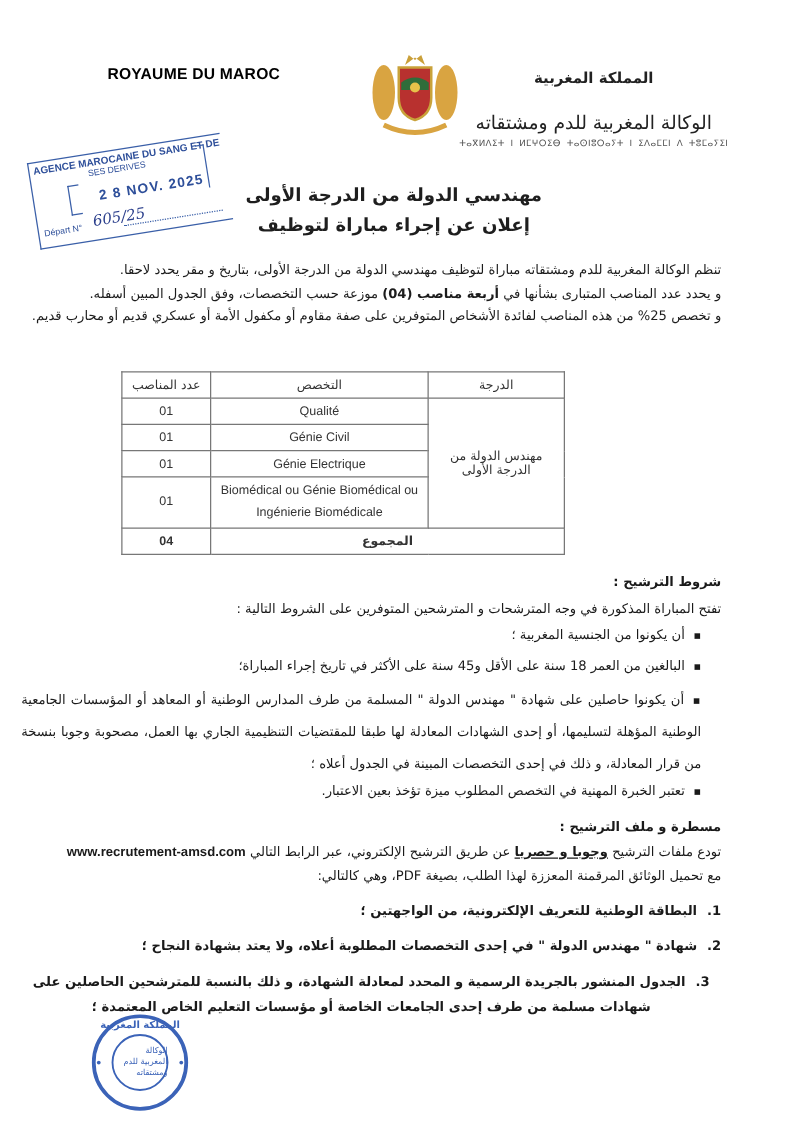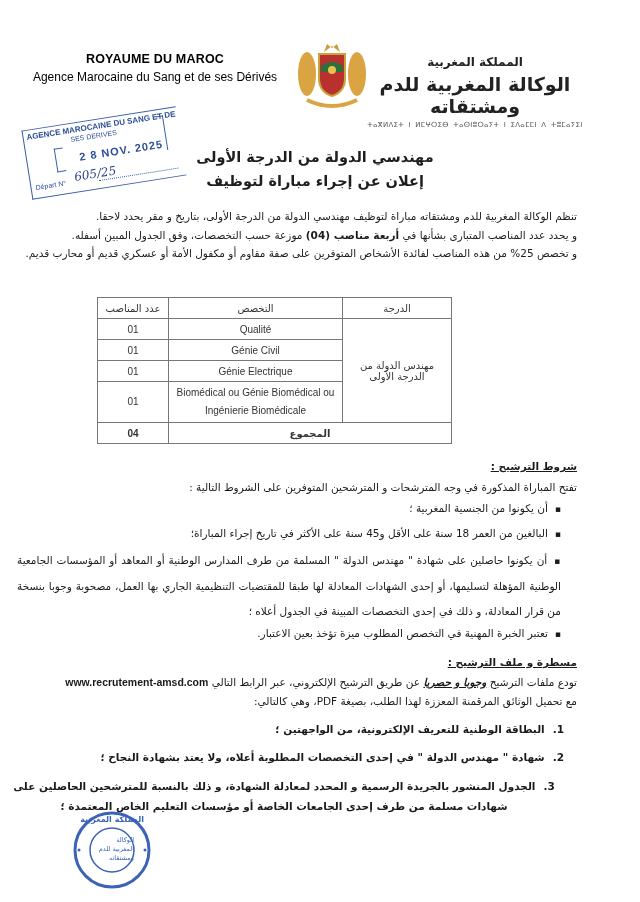--- a/index.html
+++ b/index.html
@@ -4,21 +4,21 @@
 <style>
   html, body { margin:0; padding:0; }
   body { width:640px; height:902px; background:#ffffff; position:relative; overflow:hidden;
          font-family:"DejaVu Sans", sans-serif; color:#1a1a1a; }
   .abs { position:absolute; }
   .hdr-fr { left:30px; top:50px; width:250px; text-align:center; font-family:"Liberation Sans", sans-serif; color:#000000; }
   .hdr-fr .t1 { font-size:12.5px; font-weight:bold; margin-top:2px; letter-spacing:0.2px; }
   .hdr-fr .t2 { font-size:12px; line-height:17px; margin-top:3px; }
   .hdr-ar { right:55px; top:55px; width:220px; text-align:center; direction:rtl; color:#222; }
   .hdr-ar .a1 { font-size:12px; font-weight:bold; }
-  .hdr-ar .a2 { font-size:19px; font-weight:bold; margin-top:4px; }
+  .hdr-ar .a2 { font-size:15px; font-weight:normal; margin-top:20px; }
   .hdr-ar .a3 { font-size:7px; letter-spacing:0.3px; margin-top:4px; color:#555; direction:ltr; font-family:"DejaVu Sans Mono", monospace; }
   .emblem { left:287px; top:36px; width:90px; height:80px; }
   .stamp { left:26px; top:118px; width:155px; height:68px; transform:rotate(-9deg); transform-origin:center;
            border-left:1.5px solid #3a5fa8; border-bottom:1.5px solid #3a5fa8; border-top:1.5px solid #3a5fa8; color:#2e4f9a;
            font-family:"Liberation Sans", sans-serif; }
   .stamp .s1 { font-size:8px; font-weight:bold; position:absolute; left:3px; top:2px; white-space:nowrap; }
   .stamp .s2 { font-size:7px; position:absolute; left:46px; top:12px; }
   .stamp .s3 { font-size:11px; font-weight:bold; position:absolute; left:52px; top:28px; letter-spacing:1px; }
   .stamp .s4 { font-size:7px; position:absolute; left:4px; top:54px; }
   .stamp .s5 { font-size:12px; position:absolute; left:44px; top:46px; font-style:italic; font-family:"DejaVu Serif", serif; color:#2b3f8c; }
@@ -29,36 +29,35 @@
   .para { right:63px; width:560px; direction:rtl; text-align:justify; font-size:10.5px; line-height:18.5px; color:#1c1c1c; }
   .intro { top:207px; }
   table.grid { position:absolute; left:97px; top:297px; width:355px; border-collapse:collapse; font-size:10px; color:#333; }
   table.grid td, table.grid th { border:1px solid #777; text-align:center; font-weight:normal; padding:0 4px; }
   table.grid th { height:20px; direction:rtl;margin-top:28px; }
   table.grid td { height:20px; }
   table.grid .latin { font-family:"Liberation Sans", sans-serif; font-size:10px; }
   table.grid .ar { direction:rtl; }
   table.grid .tall { height:40px; line-height:18px; }
   table.grid .total-num { font-weight:bold; }
-  .h-sec { right:63px; direction:rtl; font-weight:bold; font-size:10.5px; text-decoration:underline; }
+  .h-sec { right:63px; direction:rtl; font-weight:bold; font-size:10.5px; }
   .line { right:63px; direction:rtl; font-size:10.5px; line-height:19px; width:560px; text-align:right; }
   .bul::before { content:"\25AA"; margin-left:7px; font-size:9px; }
   .indent { padding-right:16px; }
-  .num { direction:rtl; font-weight:bold; font-size:10.5px; line-height:19px; right:76px; width:560px; text-align:right; }
+  .num { direction:rtl; font-weight:bold; font-size:10.5px; line-height:19px; right:63px; width:560px; text-align:right; }
   .num .n { margin-left:8px; }
   .url { font-family:"Liberation Sans", sans-serif; font-weight:bold; direction:ltr; unicode-bidi:embed;margin-top:16px; }
-  .ul { text-decoration:underline; font-weight:bold;font-style:italic; }
+  .ul { text-decoration:underline; font-weight:bold; }
   .seal { left:72px; top:810px; width:80px; height:80px; }
 </style>
 </head>
 <body>
 
 <div class="abs hdr-fr">
   <div class="t1">ROYAUME DU MAROC</div>
-  <div class="t2">Agence Marocaine du Sang et de ses Dérivés</div>
 </div>
 
 <div class="abs emblem">
   <svg width="90" height="80" viewBox="0 0 90 80">
     <ellipse cx="20" cy="38" rx="9" ry="22" fill="#d9a441"></ellipse>
     <ellipse cx="70" cy="38" rx="9" ry="22" fill="#d9a441"></ellipse>
     <path d="M45 10 l-8 6 l3 -8 l5 4 l5 -4 l3 8 z" fill="#caa03a"></path>
     <path d="M32 18 h26 v24 q0 14 -13 18 q-13 -4 -13 -18 z" fill="#b8312f" stroke="#c9a23a" stroke-width="2"></path>
     <path d="M34 30 q11 -8 22 0 v6 h-22 z" fill="#2f6d3a"></path>
     <circle cx="45" cy="34" r="4" fill="#e7c24a"></circle>

